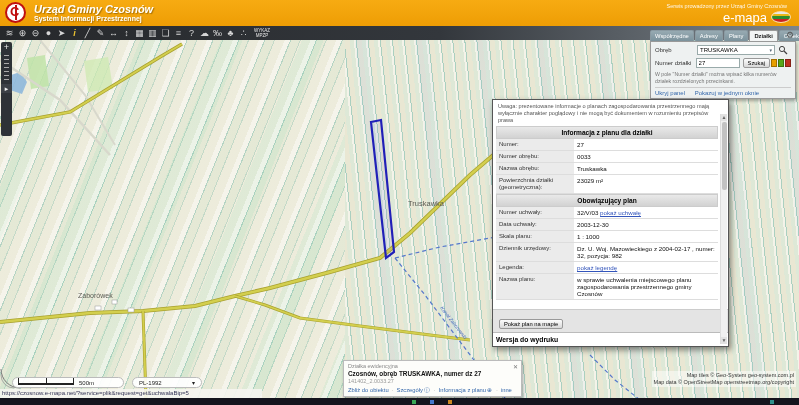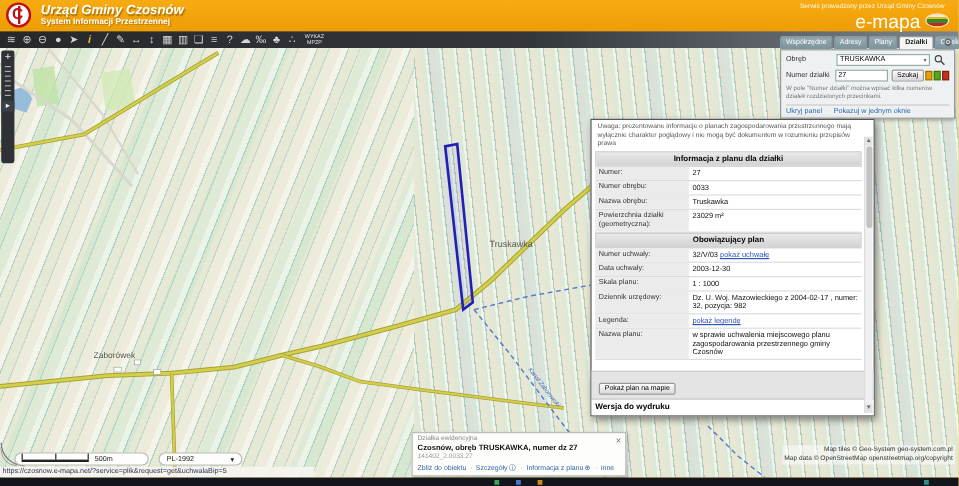--- a/index.html
+++ b/index.html
@@ -12,21 +12,21 @@
     background:linear-gradient(#f7ab12,#ee9d04); z-index:30; }
   #logo { position:absolute; left:5px; top:2px; width:21px; height:21px; background:#fff;
     border:2px solid #c01010; border-radius:50%; }
   #logo .c { position:absolute; left:3px; top:0px; color:#c01010; font-weight:bold; font-size:13px; }
   #logo .bar { position:absolute; left:8px; top:1px; width:2px; height:15px; background:#c01010; }
   #htitle { position:absolute; left:34px; top:3px; color:#fff; font-size:11px; font-weight:bold;
     font-style:italic; text-shadow:1px 1px 1px rgba(120,80,0,.6); }
   #hsub { position:absolute; left:34px; top:15px; color:#fff; font-size:7px; font-weight:bold;
     text-shadow:1px 1px 1px rgba(120,80,0,.5); }
   #hnote { position:absolute; right:12px; top:3px; color:#fff; font-size:5.5px; opacity:.9; }
-  #hbrand { position:absolute; right:32px; top:10px; color:#fff; font-size:16px; }
+  #hbrand { position:absolute; right:32px; top:10px; color:#fff; font-size:13px; }
   #hlogo { position:absolute; right:8px; top:11px; width:20px; height:12px; border-radius:50%;
     background:linear-gradient(#e8e8e8 0 2px,#e8b818 2px 4px,#2e8b2e 4px 7px,#cc2222 7px 10px,#e8e8e8 10px);
     border:1px solid #f7dfae; }
 
   
   #toolbar { position:absolute; left:0; top:26px; width:799px; height:14px;
     background:linear-gradient(90deg,#26282b 0%,#33373c 55%,#7d858c 100%); z-index:25;
     display:flex; align-items:center; padding-left:3px; }
   .tool { color:#d6d6d6; font-size:9px; line-height:13px; width:13px; text-align:center; cursor:pointer; }
   .tool.yellow { color:#e8c030; font-weight:bold; font-style:italic; }

